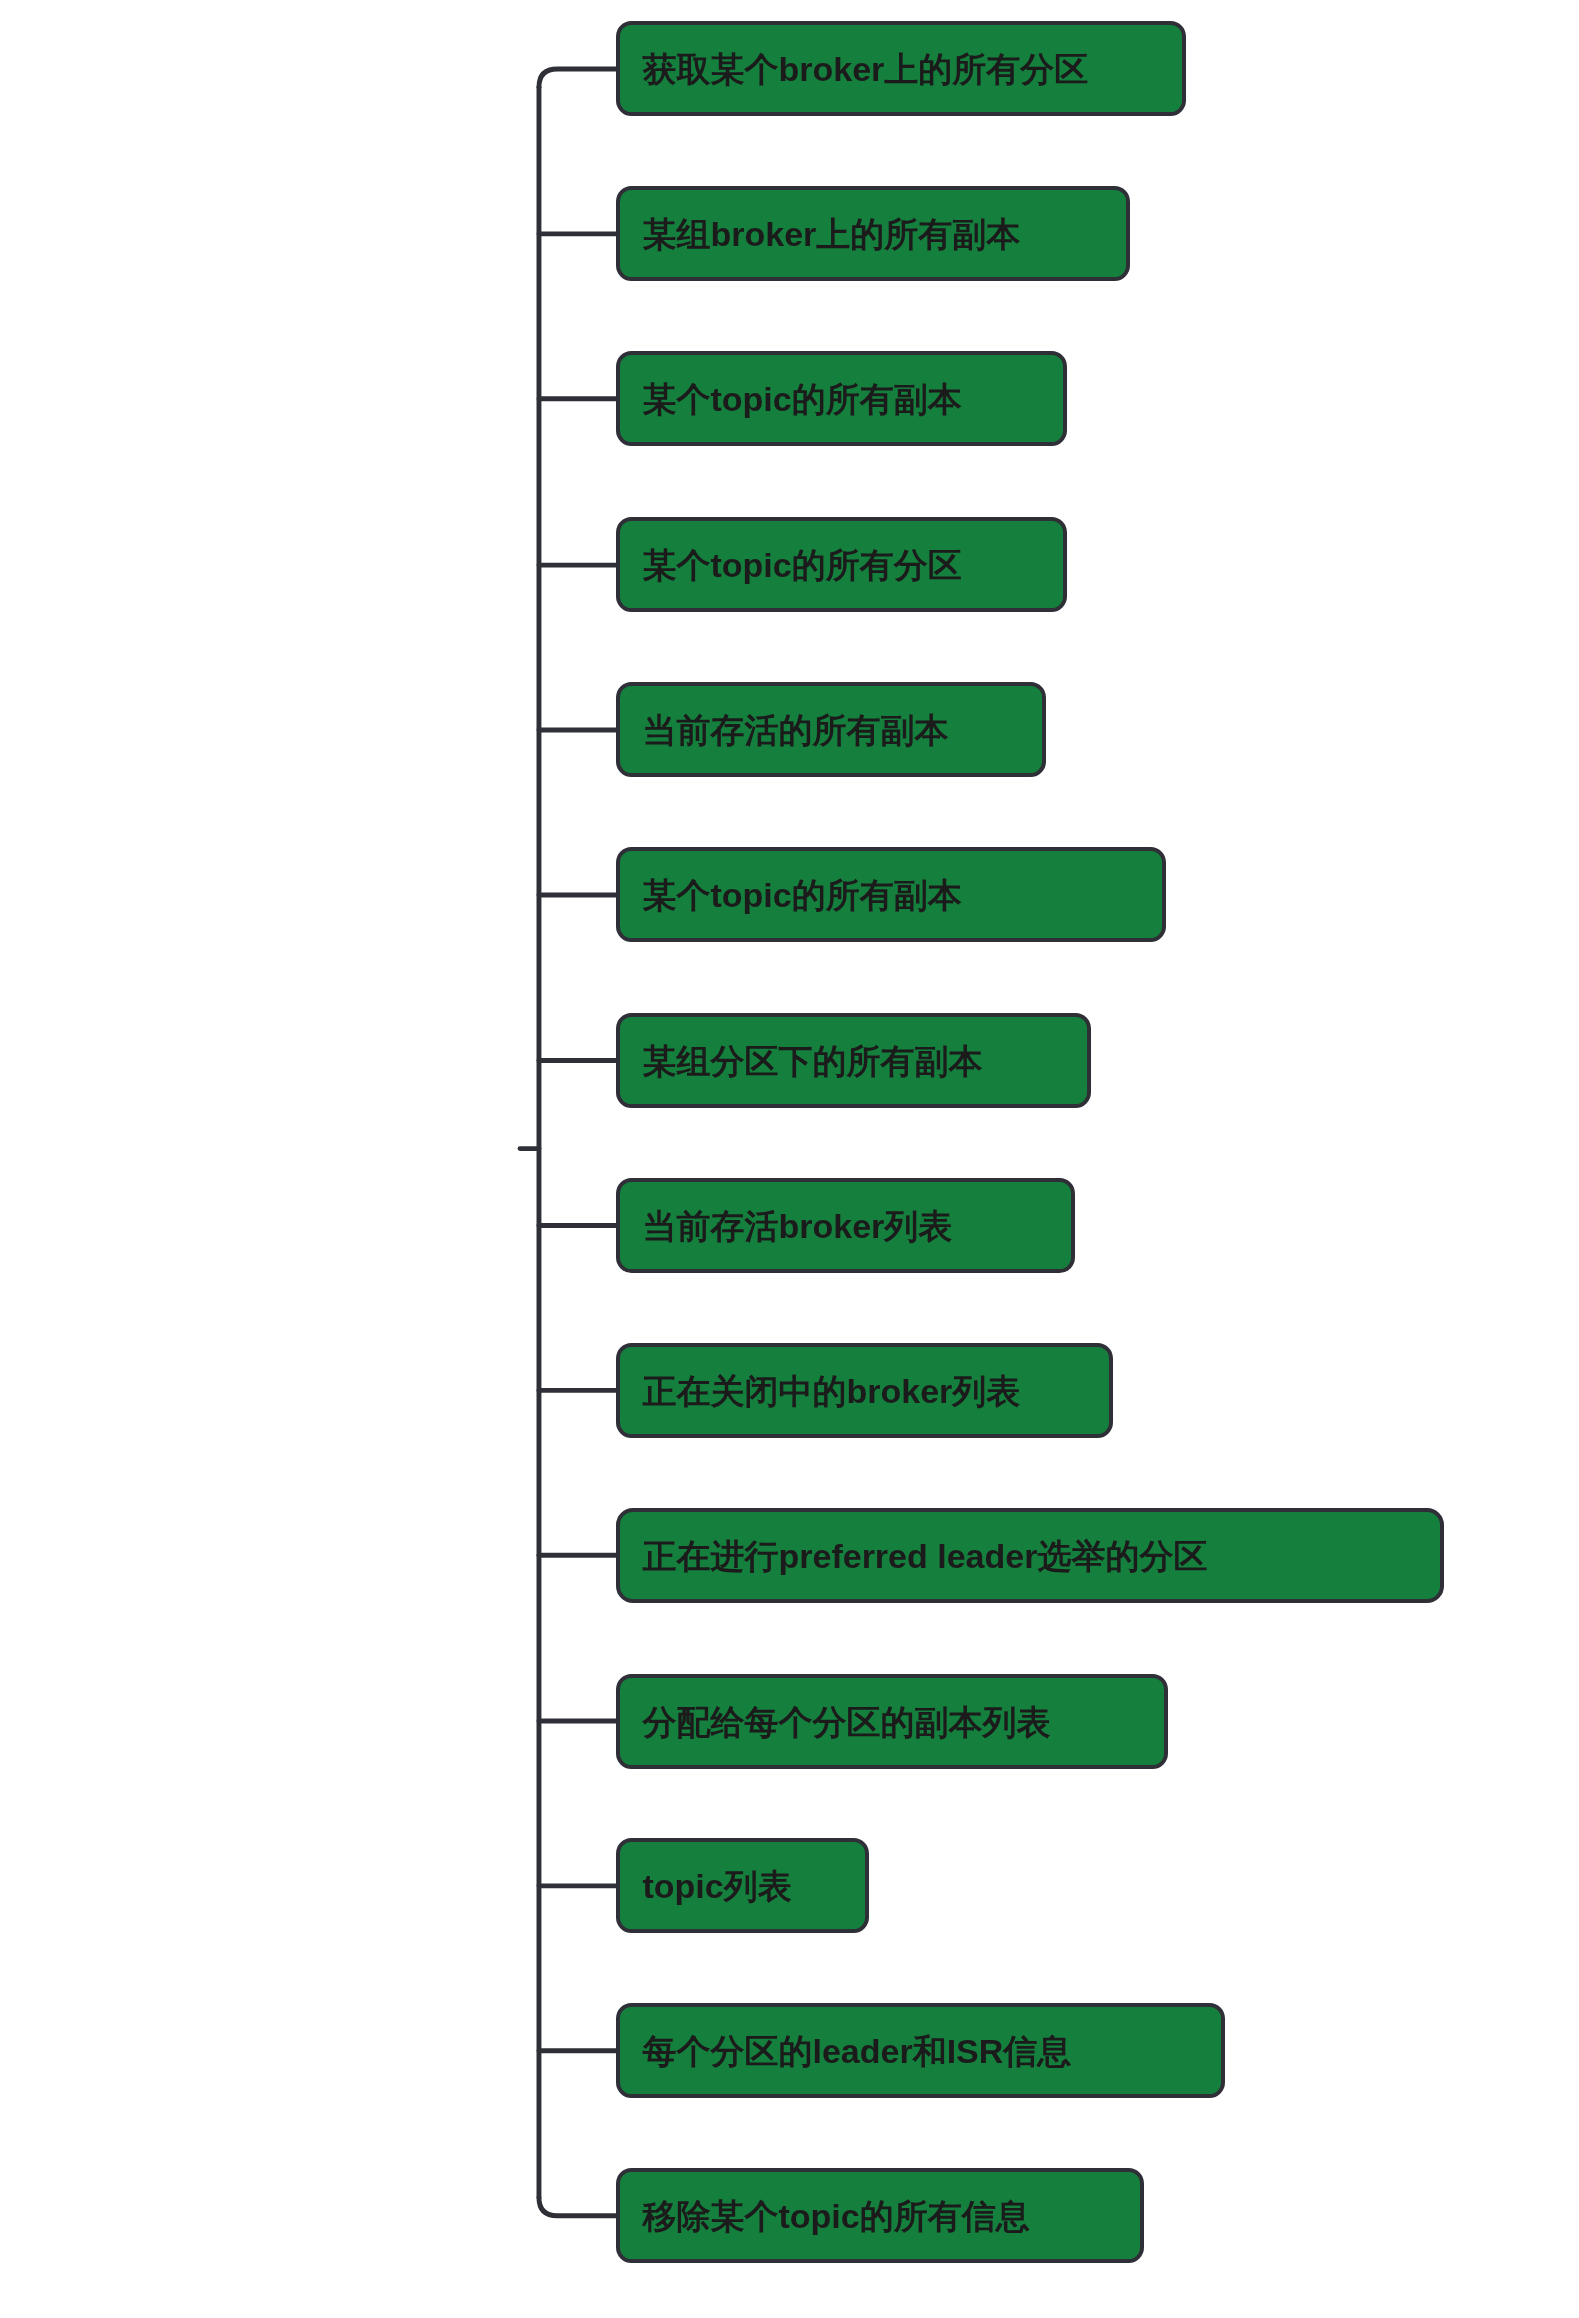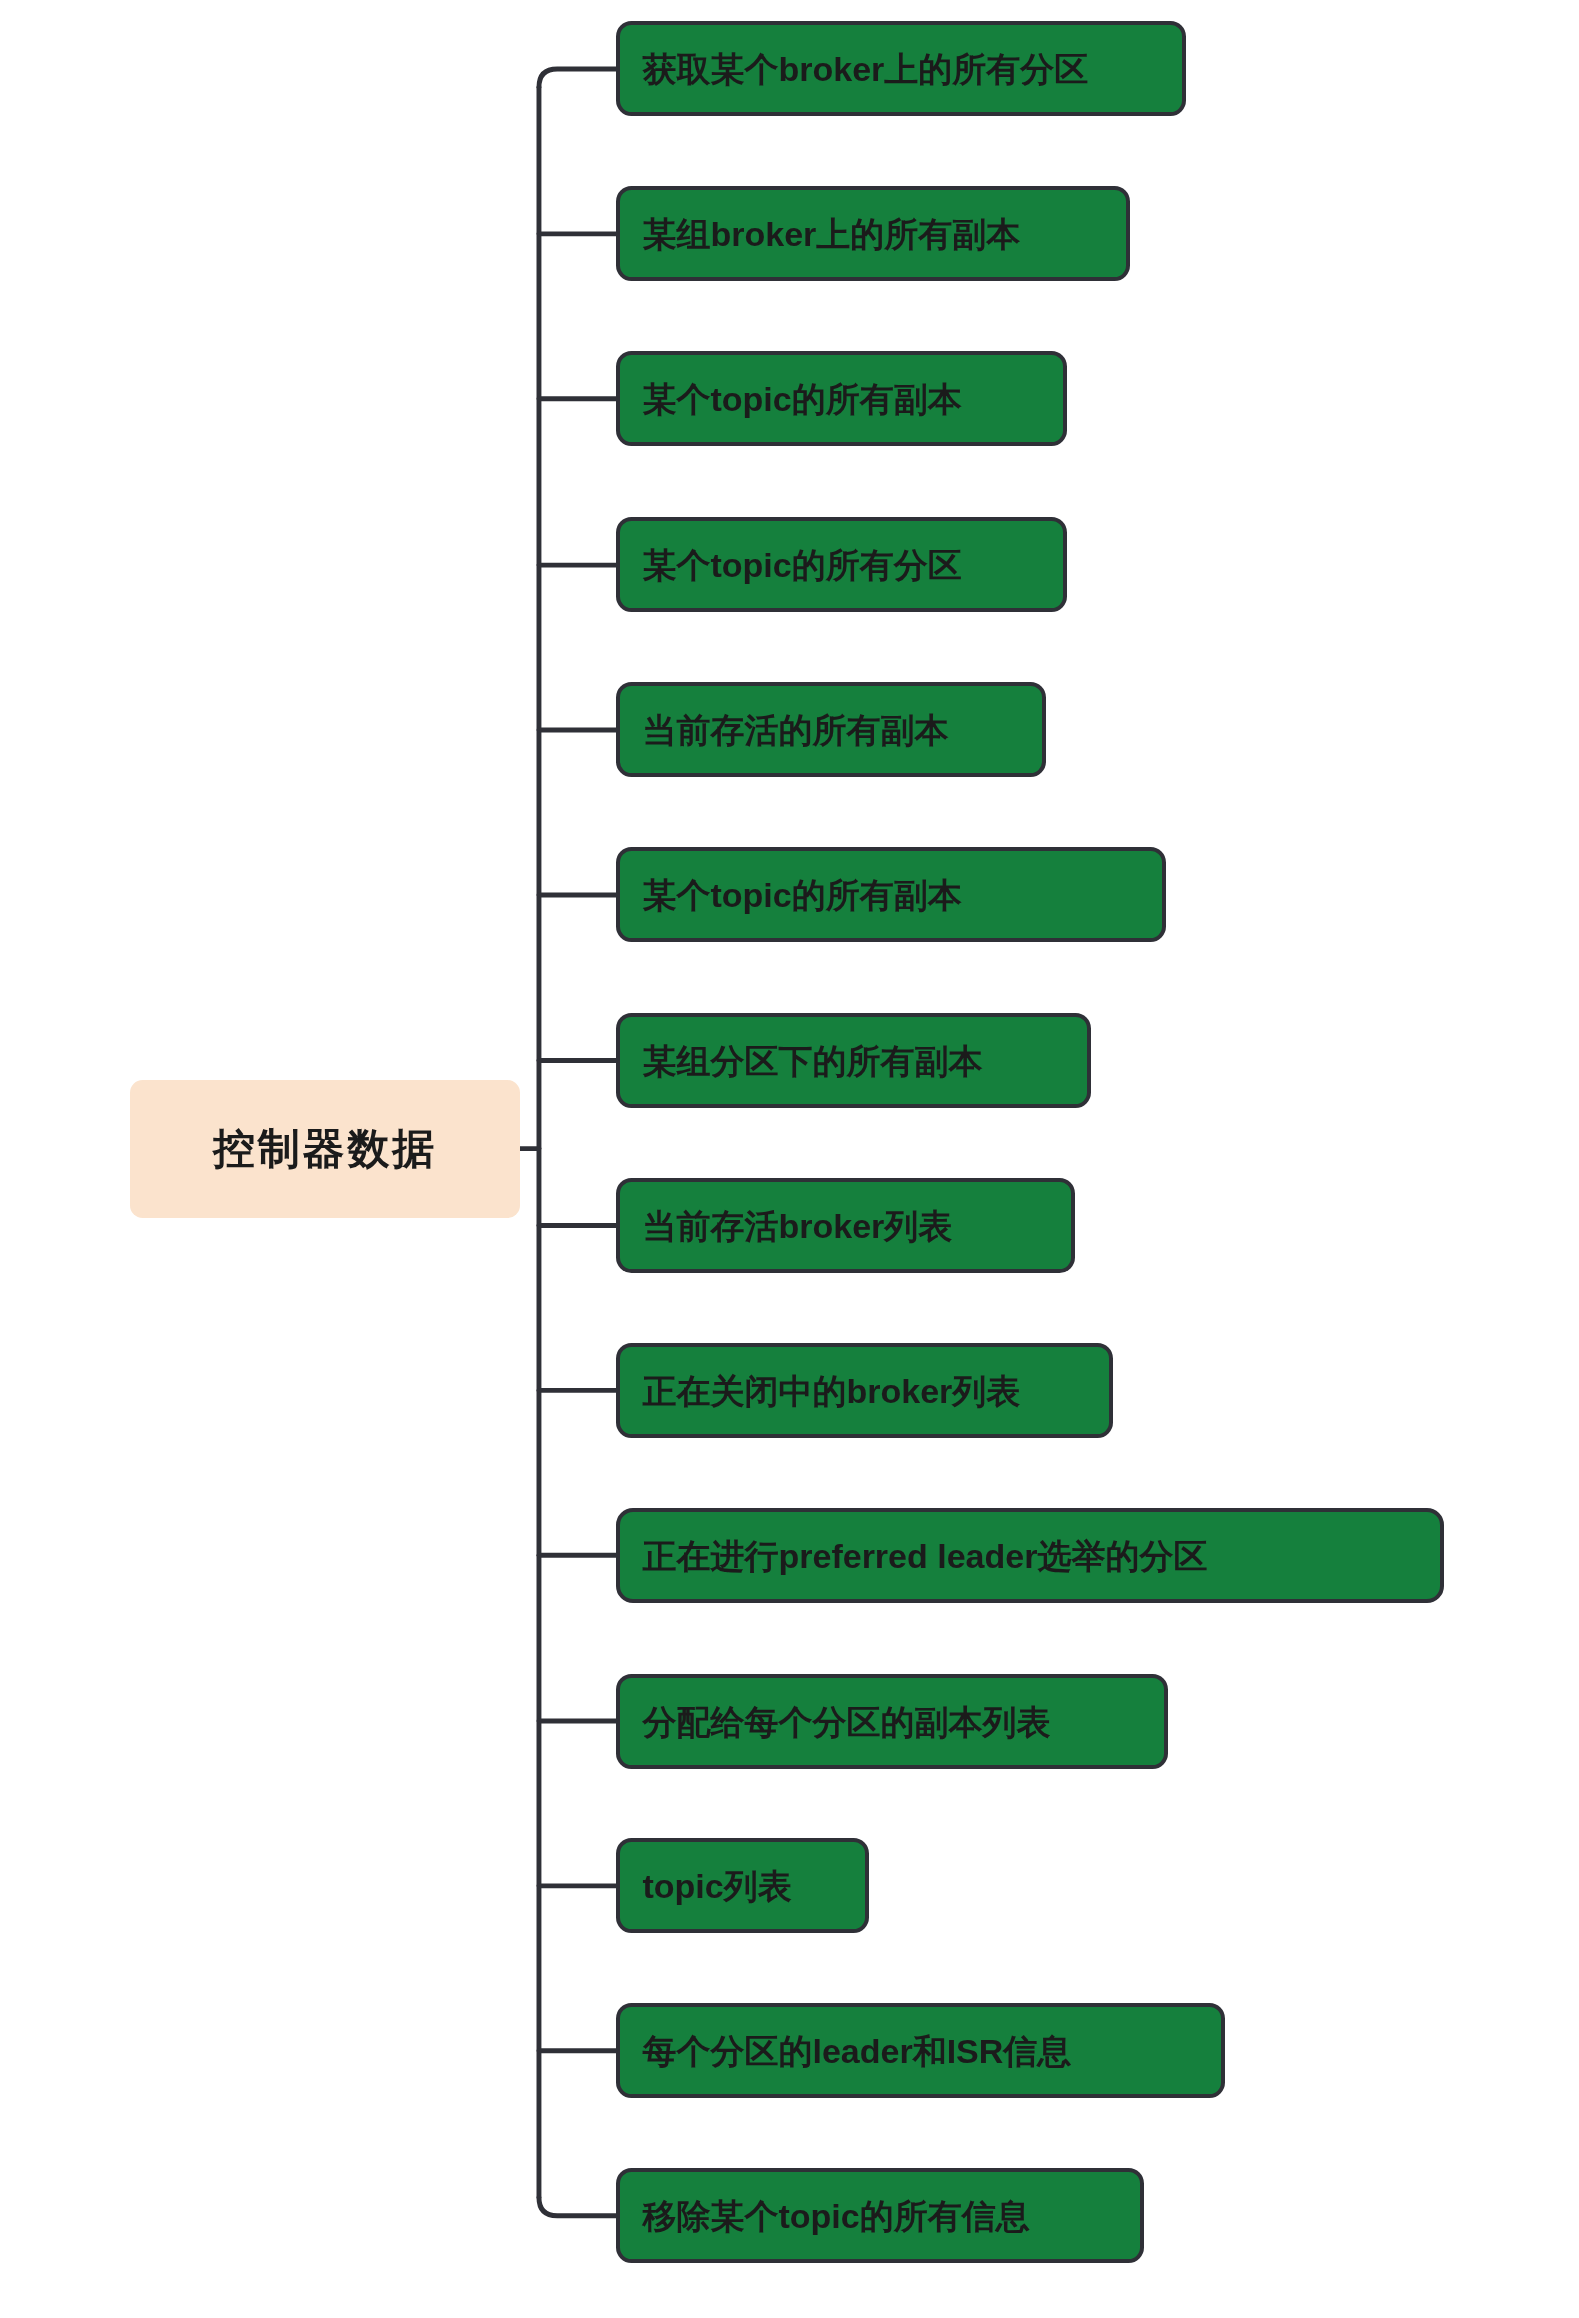--- a/index.html
+++ b/index.html
@@ -84,23 +84,20 @@
       <path d="M 768 1510.5 L 878 1510.5" fill="none" stroke="#2f3037" stroke-width="7" stroke-linecap="round"></path>
       <path d="M 768 1745.5 L 878 1745.5" fill="none" stroke="#2f3037" stroke-width="7" stroke-linecap="round"></path>
       <path d="M 768 1980.5 L 878 1980.5" fill="none" stroke="#2f3037" stroke-width="7" stroke-linecap="round"></path>
       <path d="M 768 2215.5 L 878 2215.5" fill="none" stroke="#2f3037" stroke-width="7" stroke-linecap="round"></path>
       <path d="M 768 2451.5 L 878 2451.5" fill="none" stroke="#2f3037" stroke-width="7" stroke-linecap="round"></path>
       <path d="M 768 2686.5 L 878 2686.5" fill="none" stroke="#2f3037" stroke-width="7" stroke-linecap="round"></path>
       <path d="M 768 2921.5 L 878 2921.5" fill="none" stroke="#2f3037" stroke-width="7" stroke-linecap="round"></path>
       <path d="M 768 3130.5 Q 768 3156.5 794 3156.5 L 878 3156.5" fill="none" stroke="#2f3037" stroke-width="7" stroke-linecap="round"></path>
     </svg>
 
-  <div class="root-node">
-    <span class="root-label">控制器数据</span>
-  </div>
 
   <div id="leaf-container">
       <div class="leaf-node" style="left: 616px; top: 21px; width: 570px; height: 95px;">
         <span class="leaf-label">获取某个broker上的所有分区</span>
       </div>
       <div class="leaf-node" style="left: 616px; top: 186px; width: 514px; height: 95px;">
         <span class="leaf-label">某组broker上的所有副本</span>
       </div>
       <div class="leaf-node" style="left: 616px; top: 351px; width: 451px; height: 95px;">
         <span class="leaf-label">某个topic的所有副本</span>

